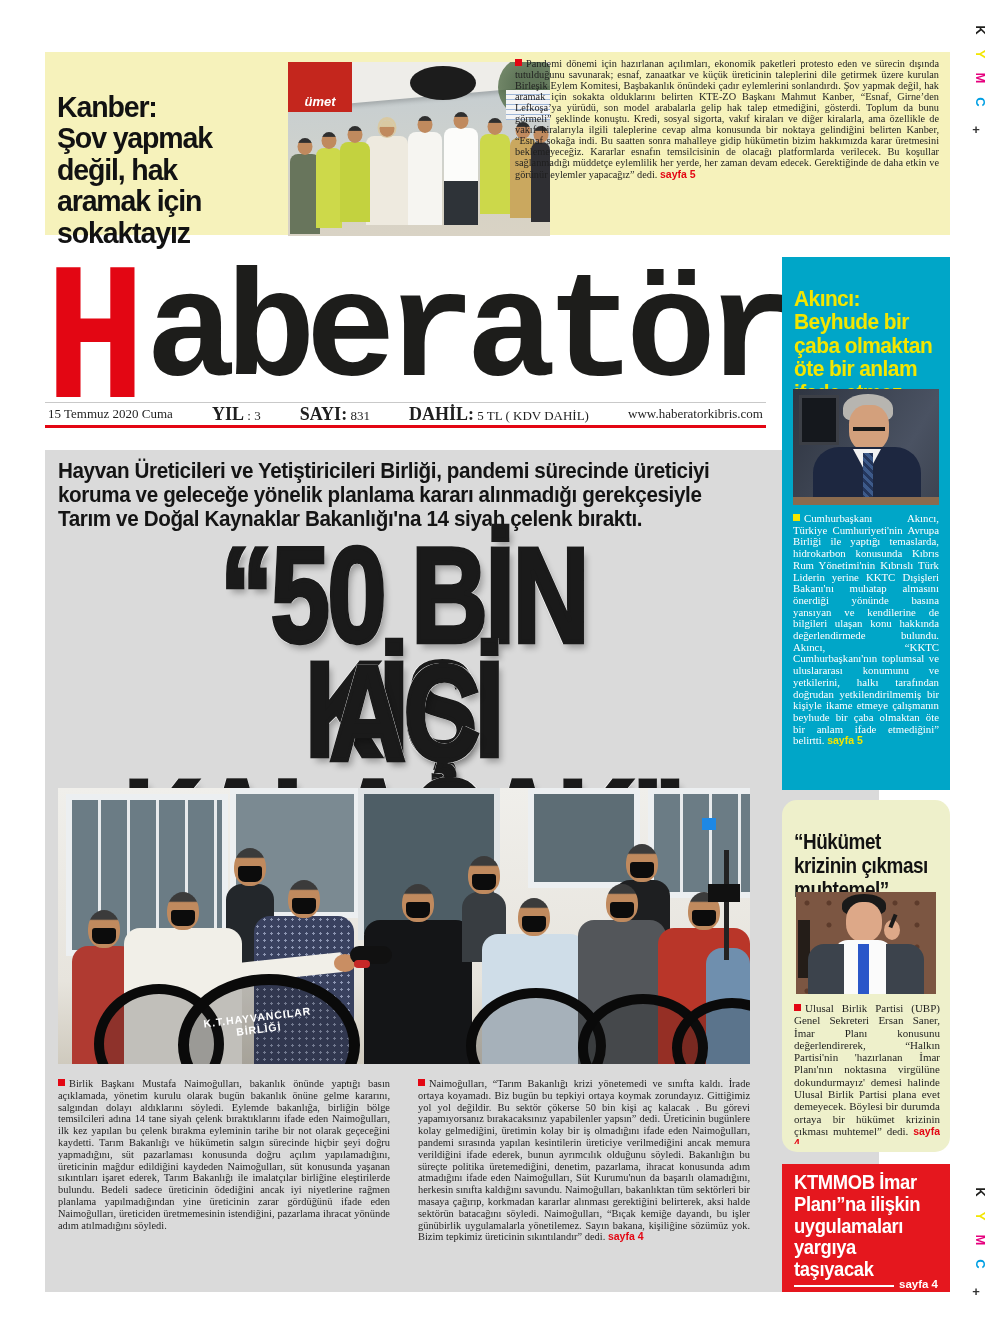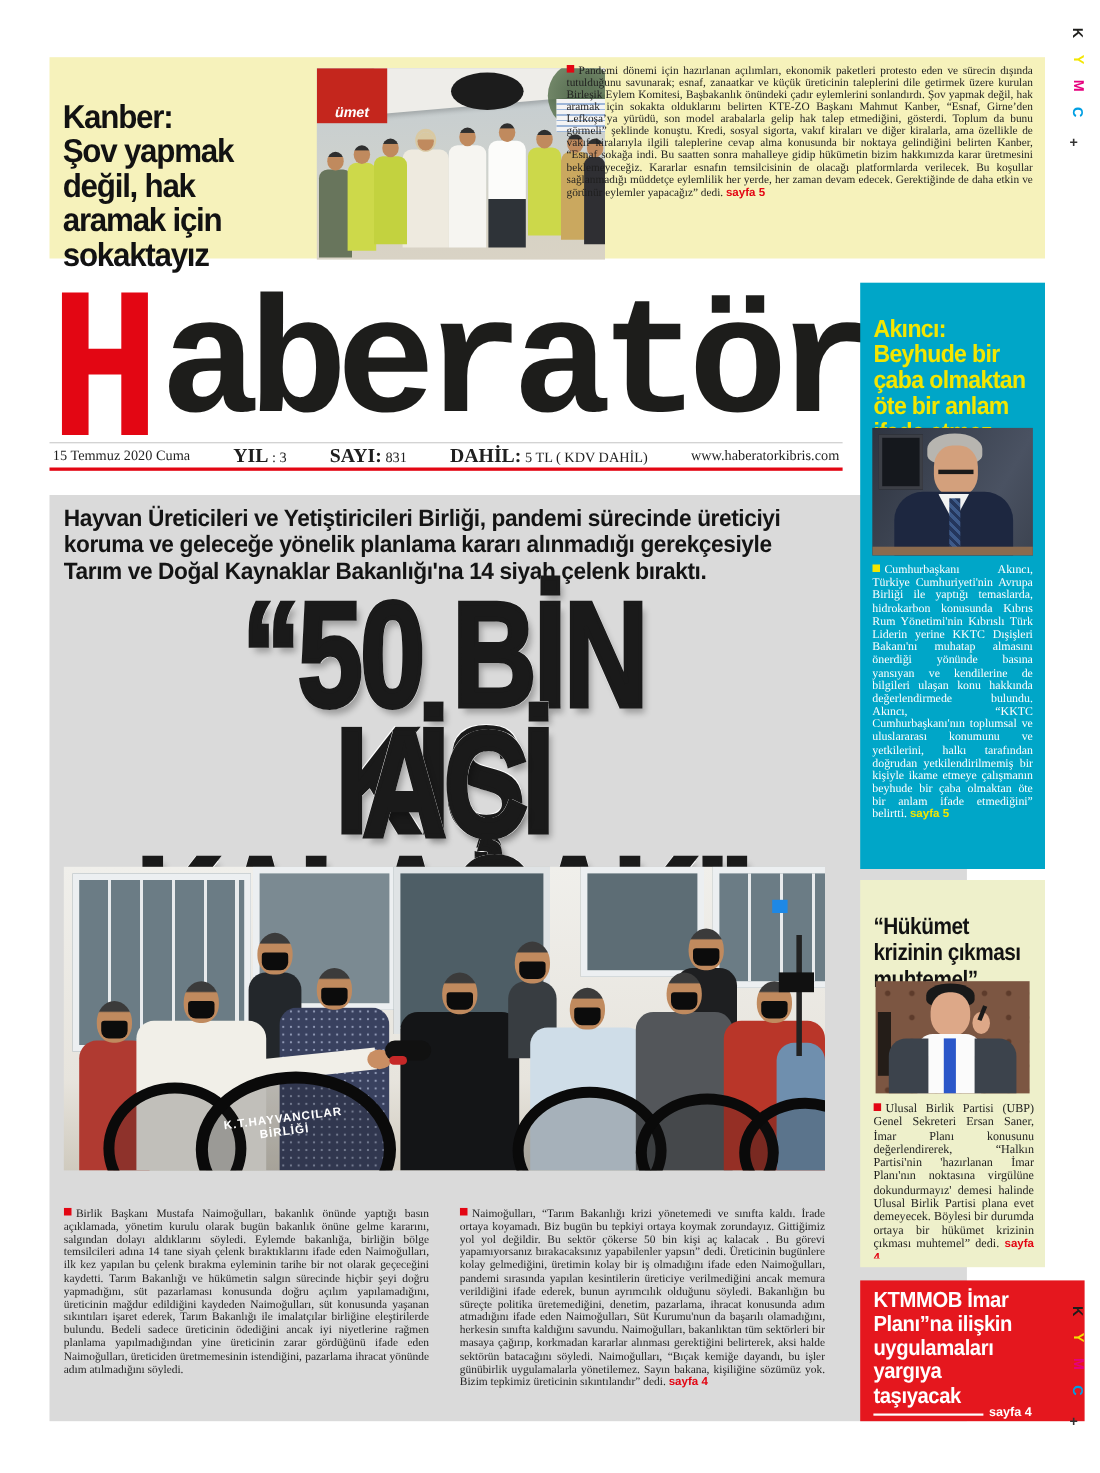--- a/index.html
+++ b/index.html
@@ -45,21 +45,21 @@
   .dateline b{font-family:Liberation Serif, serif;font-size:18px;}
 
   
   .main-box{left:45px;top:450px;width:834px;height:842px;background:#dadada;}
   .kicker{left:13px;top:9px;width:700px;font:700 21.5px/24px "Liberation Sans",sans-serif;
       letter-spacing:-.4px;color:#141414;transform:scaleX(.96);transform-origin:left top;}
   .bigline{left:0;width:717px;text-align:center;font:700 136px/114px "Liberation Sans",sans-serif;
       letter-spacing:-3px;color:#1a1a1a;-webkit-text-stroke:4.5px #1a1a1a;transform:scaleX(.78);transform-origin:center top;
       text-shadow:2px 0 0 #fff,-2px 0 0 #fff,0 2px 0 #fff,0 -2px 0 #fff,2px 2px 0 #fff,-2px -2px 0 #fff,2px -2px 0 #fff,-2px 2px 0 #fff,5px 6px 7px rgba(0,0,0,.28);}
   .l1{top:88px;} .l2{top:206px;}
-  .cols{left:13px;top:628px;width:692px;height:208px;display:flex;gap:28px;margin-top:20px;}
+  .cols{left:13px;top:628px;width:692px;height:208px;display:flex;gap:28px;}
   .col{width:339px;height:208px;overflow:hidden;font-size:10.4px;line-height:11.8px;text-align:justify;}
   .col p{margin:0;}
 
   
   .photo2{left:13px;top:338px;width:692px;height:276px;overflow:hidden;
       background:linear-gradient(#f0efeb,#e7e4dd 70%,#cfcabe 100%);}
   .w{background:#6b7c85;border:6px solid #eceff1;
       background-image:repeating-linear-gradient(90deg,transparent 0 26px,#e8ebed 26px 29px);}
   .win1{left:8px;top:6px;width:150px;height:150px;}
   .win2{left:172px;top:0;width:118px;height:118px;background:#7b8a92;}
@@ -94,40 +94,40 @@
       background:linear-gradient(120deg,#2e3440,#4a5262 70%,#3c4350);}
   .frame{left:6px;top:6px;width:34px;height:44px;background:#15181d;border:3px solid #3c3f46;}
   .hair3{left:50px;top:5px;width:50px;height:28px;background:#b7b5b0;border-radius:50% 50% 30% 30%;}
   .face3{left:56px;top:16px;width:40px;height:46px;background:#d3a07c;border-radius:42%;}
   .glasses3{left:60px;top:38px;width:32px;height:4px;background:#1a1a1a;}
   .suit3{left:20px;top:58px;width:108px;height:58px;background:#1d2740;border-radius:26px 26px 0 0;}
   .shirt3{left:60px;top:60px;width:28px;height:26px;background:#f2f2f2;clip-path:polygon(0 0,100% 0,50% 100%);}
   .tie3{left:70px;top:64px;width:10px;height:50px;background:repeating-linear-gradient(45deg,#3d5a8a 0 3px,#24365c 3px 6px);}
   .desk3{left:0;top:108px;width:146px;height:8px;background:#8a6b4f;}
 
-  .palebox{left:782px;top:800px;width:168px;height:352px;background:#eef0cb;}
+  .palebox{left:782px;top:800px;width:168px;height:352px;background:#eef0cb;border-radius:15px;}
   .saner-headline{left:12px;top:12px;width:158px;font:700 21.5px/24px "Liberation Sans",sans-serif;
       letter-spacing:-.5px;color:#121212;white-space:pre-line;transform:scaleX(.88);transform-origin:left top;}
   .saner-body{left:12px;top:202px;width:146px;height:142px;margin:0;font-size:11px;line-height:12.3px;
       text-align:justify;overflow:hidden;}
 
   
   .photo4{left:14px;top:92px;width:140px;height:102px;overflow:hidden;background:#7c5642;
       background-image:radial-gradient(circle at 11px 11px,#5d3b2b 2px,transparent 3px);background-size:22px 22px;}
   .statue{left:2px;top:28px;width:12px;height:58px;background:#241d18;}
   .hair4{left:46px;top:2px;width:44px;height:22px;background:#191919;border-radius:50% 50% 35% 35%;}
   .face4{left:50px;top:10px;width:36px;height:40px;background:#dda888;border-radius:45%;}
   .shirt4{left:38px;top:48px;width:58px;height:54px;background:#fbfbfb;border-radius:14px 14px 0 0;}
   .tie4{left:62px;top:52px;width:11px;height:50px;background:#2b57c9;}
   .jkL{left:12px;top:52px;width:36px;height:50px;background:#3c434c;border-radius:16px 0 0 0;}
   .jkR{left:90px;top:52px;width:38px;height:50px;background:#3c434c;border-radius:0 16px 0 0;}
   .hand4{left:88px;top:28px;width:16px;height:20px;background:#dda888;border-radius:50%;}
   .pen4{left:95px;top:22px;width:4px;height:14px;background:#1a1a1a;transform:rotate(22deg);}
 
-  .redbox{left:782px;top:1164px;width:168px;height:128px;background:#e5171e;color:#fff;padding-left:36px;}
+  .redbox{left:782px;top:1164px;width:168px;height:128px;background:#e5171e;color:#fff;}
   .ktmmob-text{left:12px;top:8px;width:158px;font:700 20px/21.8px "Liberation Sans",sans-serif;
       letter-spacing:-.4px;white-space:pre-line;transform:scaleX(.92);transform-origin:left top;}
   .ktmmob-foot{left:12px;top:114px;width:144px;display:flex;align-items:flex-end;gap:5px;}
   .ktmmob-line{flex:1;height:2px;background:#fff;margin-bottom:3px;}
   .ktmmob-foot .ref{color:#fff;font-size:11.5px;}
 
   
   .mark{position:absolute;left:961px;width:30px;display:flex;flex-direction:column;align-items:center;}
   .mark span{display:block;height:24px;line-height:24px;font:700 13px "Liberation Sans",sans-serif;transform:rotate(90deg);}
   .mk{color:#1d1d1b;} .my{color:#f3e600;} .mm{color:#e6007e;} .mc{color:#009fe3;}

